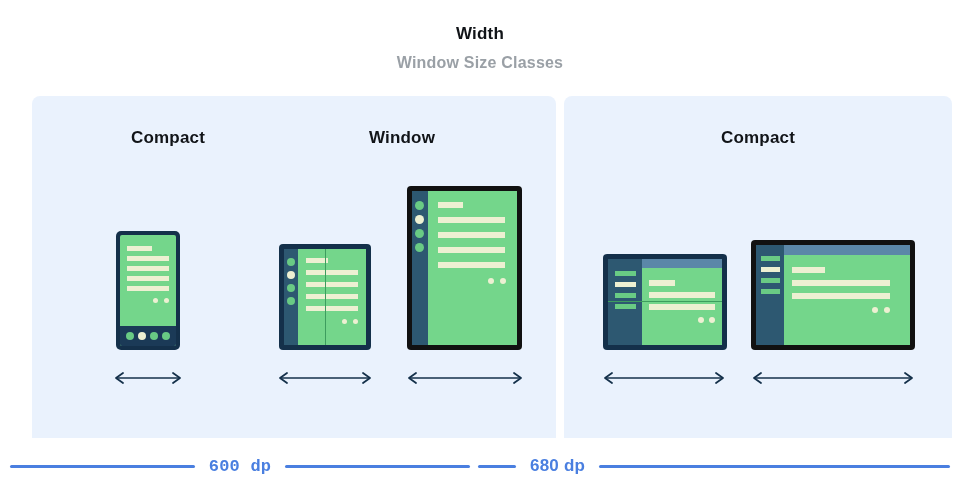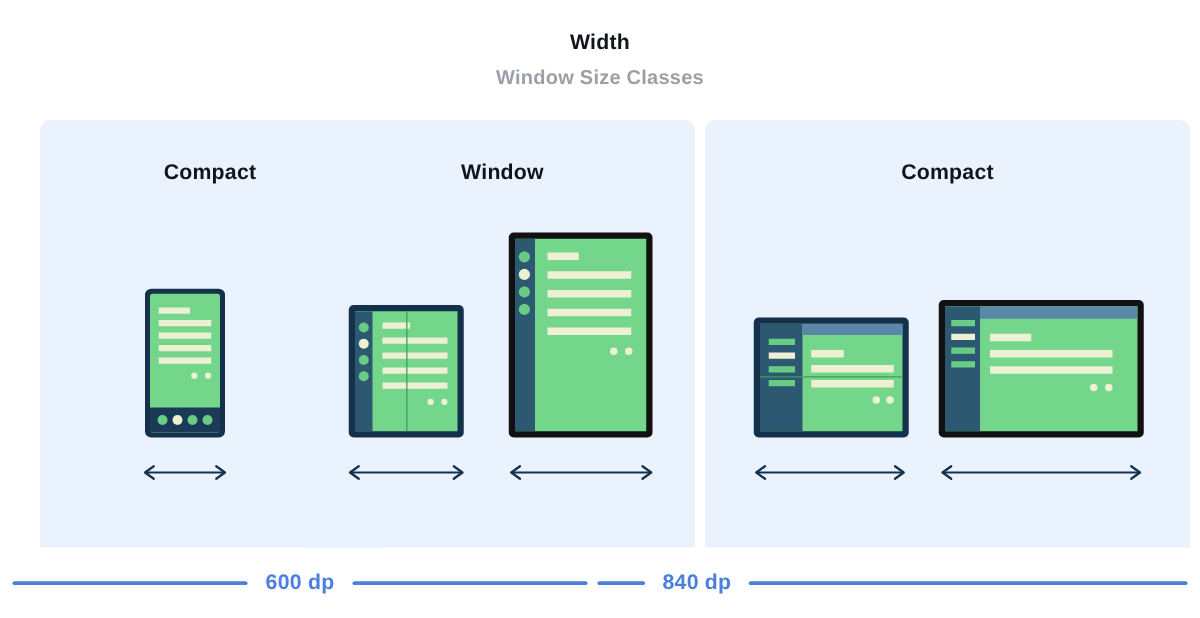--- a/index.html
+++ b/index.html
@@ -166,21 +166,21 @@
     width: 960px;
     height: 56px;
   }
   .measure-group {
     position: absolute;
     top: 0;
     height: 56px;
     display: flex;
     align-items: center;
   }
-  #measure-600 { left: 10px;  width: 460px; }
+  #measure-600 { left: 10px;  width: 460px; font-family: Liberation Mono, monospace; }
   #measure-840 { left: 478px; width: 472px; }
   .rule {
     flex: 1 1 auto;
     height: 3px;
     background: #4a7fe0;
     border-radius: 2px;
   }
   .measure-label {
     flex: 0 0 auto;
     padding: 0 14px;
@@ -365,16 +365,16 @@
 </div>
 
 <div id="measure">
   <div class="measure-group" id="measure-600">
     <div class="rule left"></div>
     <div class="measure-label">600 dp</div>
     <div class="rule right"></div>
   </div>
   <div class="measure-group" id="measure-840">
     <div class="rule left"></div>
-    <div class="measure-label">840 dp</div>
+    <div class="measure-label">680 dp</div>
     <div class="rule right"></div>
   </div>
 </div>
 
 </body></html>

